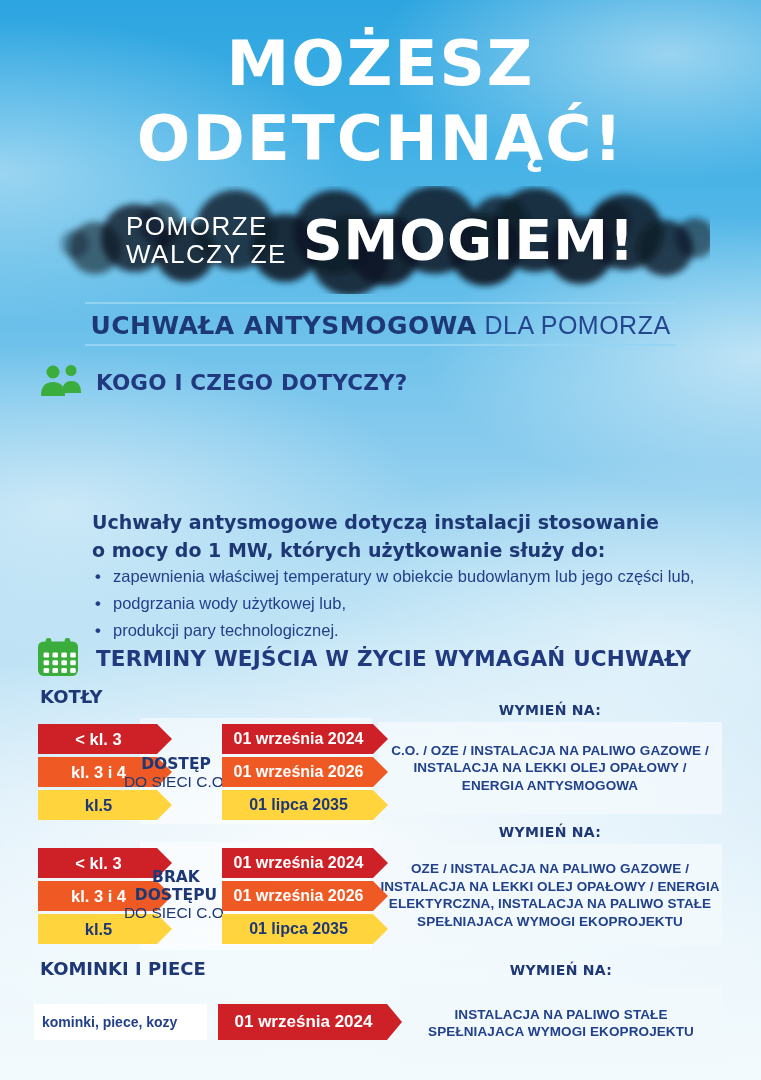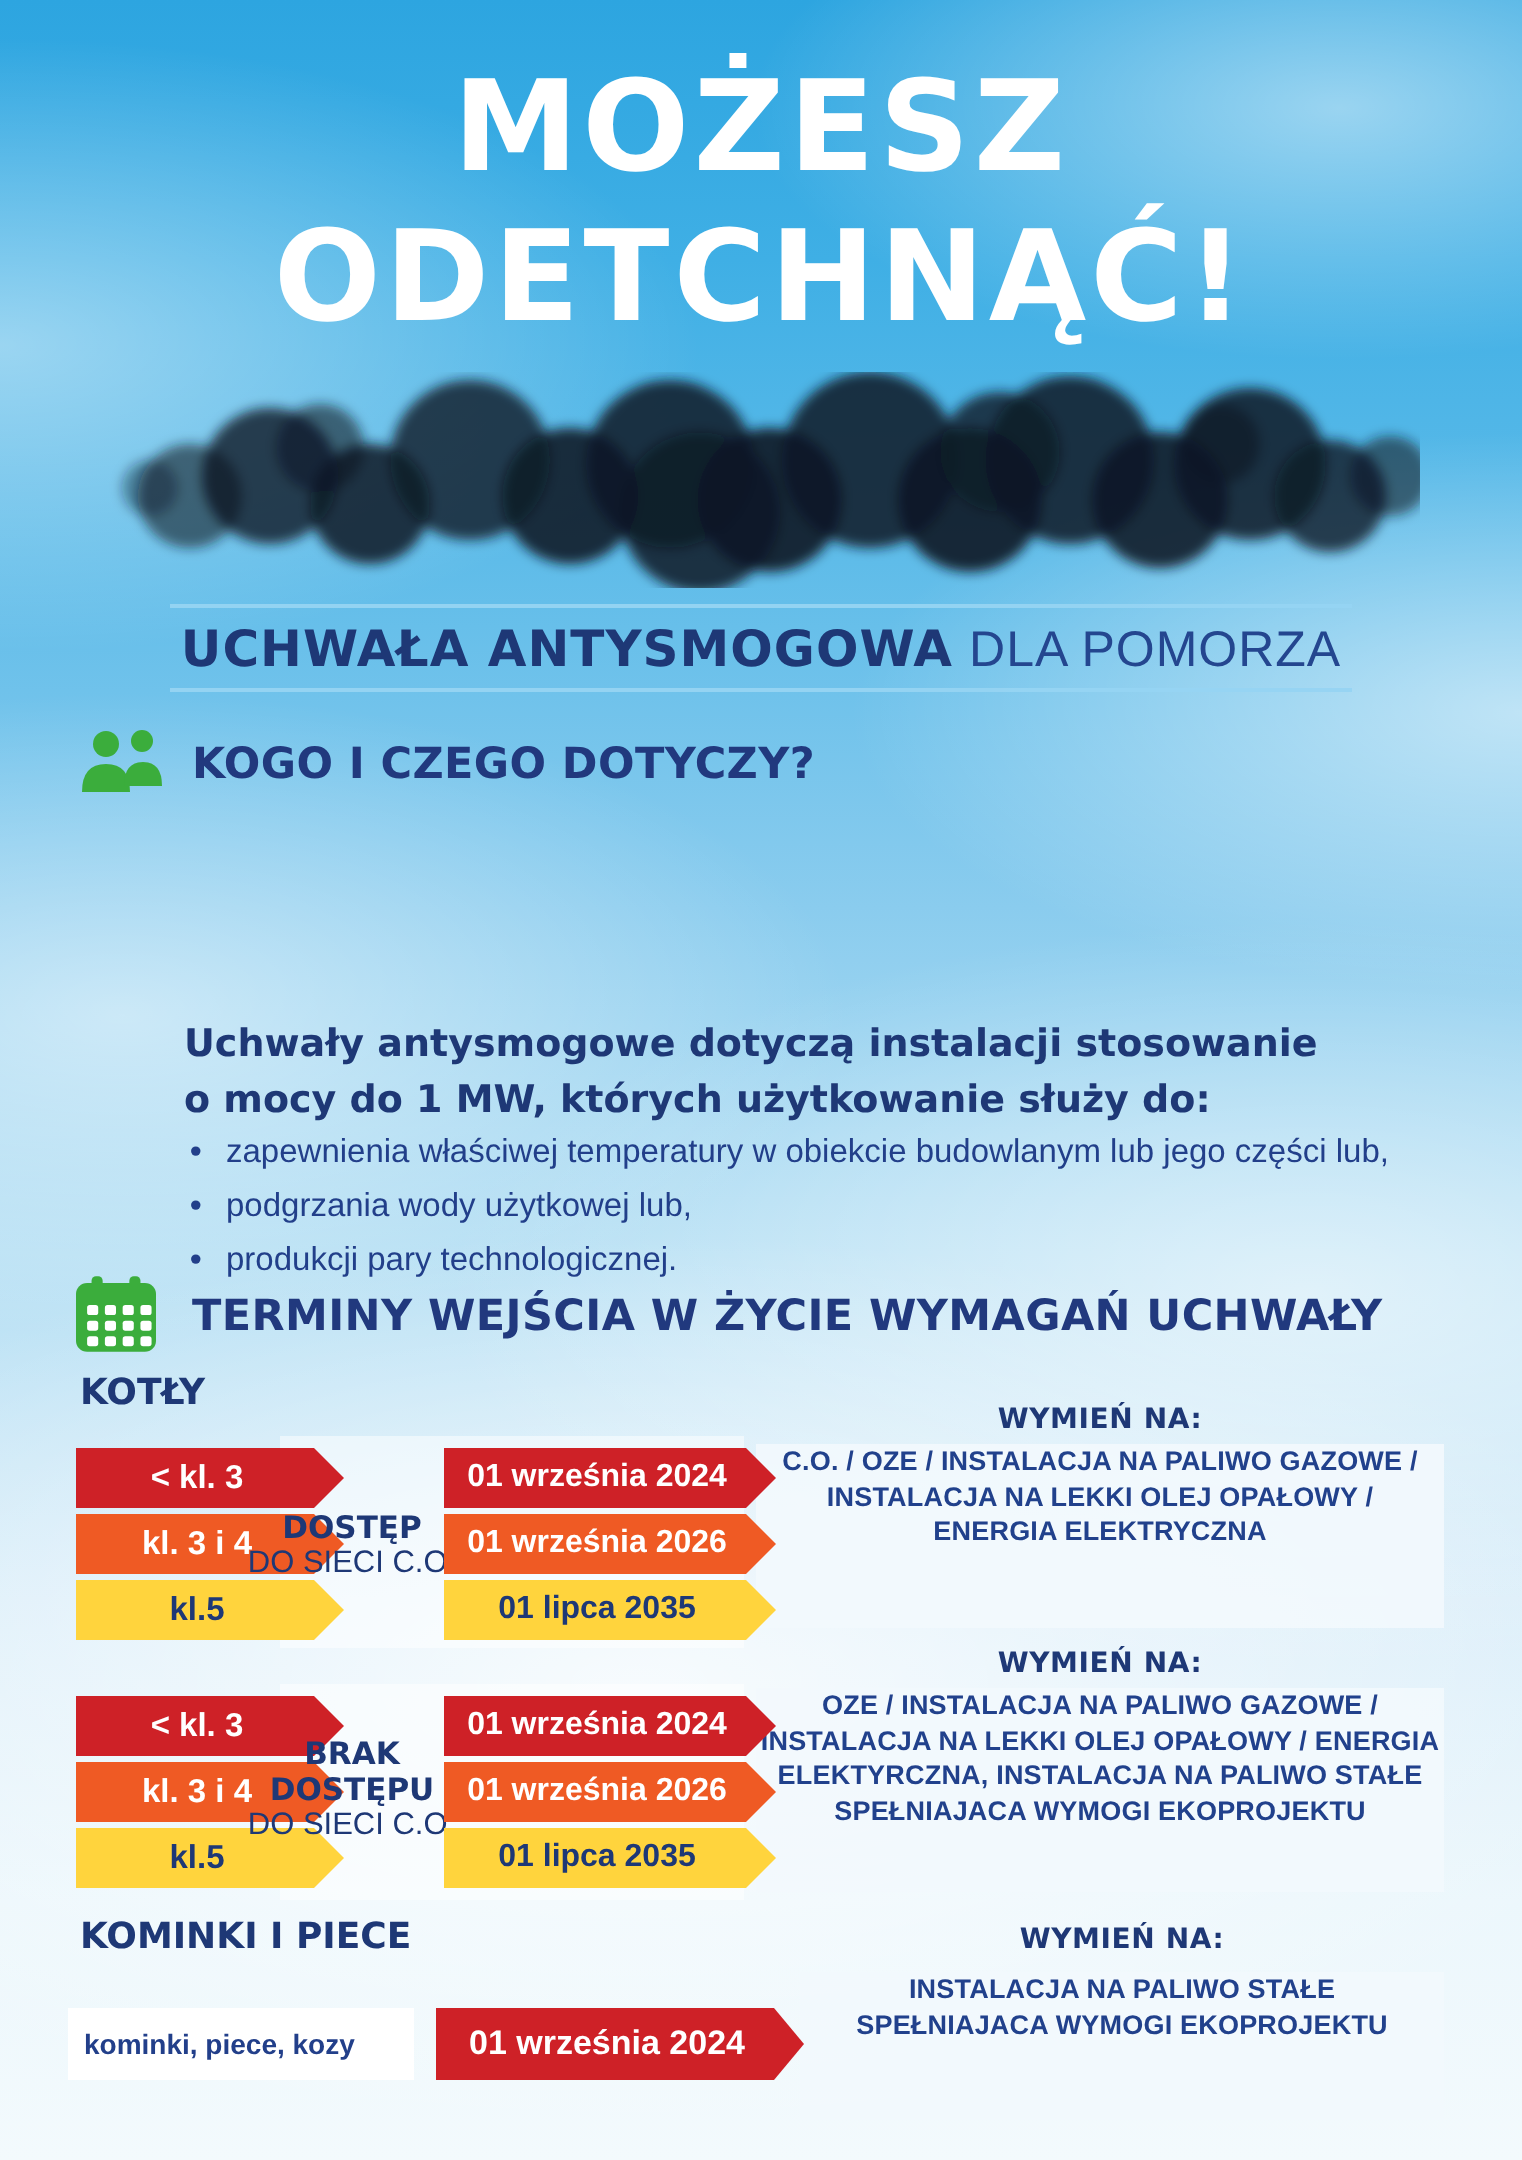--- a/index.html
+++ b/index.html
@@ -34,21 +34,21 @@
   .h-small{position:absolute;font-family:"DejaVu Sans",sans-serif;font-weight:bold;color:#1e3876;font-size:18px;}
   
   .main-bullets{position:absolute;left:130px;top:419px;width:585px;color:#223f8a;font-size:17px;line-height:27.5px;}
   .bullet-item{position:relative;padding-left:18px;}
   .bullet-item::before{content:"\2022";position:absolute;left:0;font-weight:bold;color:#223f8a;}
   .bullet-lead{font-family:"DejaVu Sans",sans-serif;font-weight:bold;font-size:17px;color:#1e3876;}
   .intro{position:absolute;left:92px;top:508px;font-family:"DejaVu Sans",sans-serif;font-weight:bold;color:#1e3876;font-size:19px;line-height:28px;}
   .uses{position:absolute;left:95px;top:563px;width:625px;color:#223f8a;font-size:16.5px;line-height:27px;}
   
   .panel{position:absolute;background:rgba(255,255,255,.5);}
-  .replace-box{position:absolute;background:rgba(242,249,253,.93);display:flex;flex-direction:column;
+  .replace-box{position:absolute;background:rgba(242,249,253,.93);display:flex;flex-direction:column;justify-content:center;
     text-align:center;color:#21418c;font-weight:bold;font-size:13.5px;line-height:17.5px;letter-spacing:.1px;}
   .wymien{position:absolute;text-align:center;color:#1e3876;font-family:"DejaVu Sans",sans-serif;font-weight:bold;font-size:14px;letter-spacing:.3px;}
   .arrow{position:absolute;height:30px;display:flex;align-items:center;justify-content:center;font-weight:bold;font-size:16.5px;
     clip-path:polygon(0 0,calc(100% - 15px) 0,100% 50%,calc(100% - 15px) 100%,0 100%);padding-right:13px;box-sizing:border-box;}
   .cls{left:38px;width:134px;}
   .dt{left:222px;width:166px;font-size:16px;}
   .red{background:#ce2127;color:#ffffff;}
   .orange{background:#ef5a24;color:#ffffff;}
   .yellow{background:#ffd43d;color:#1e3876;}
   .access{position:absolute;left:120px;width:112px;text-align:center;color:#1e3876;font-size:15.5px;line-height:18px;}
@@ -89,20 +89,27 @@
       <circle cx="435" cy="64" r="36" opacity=".9"></circle>
       <circle cx="450" cy="40" r="30" opacity=".8"></circle>
       <circle cx="485" cy="44" r="42" opacity=".85"></circle>
       <circle cx="530" cy="64" r="34" opacity=".88"></circle>
       <circle cx="560" cy="36" r="20" opacity=".6"></circle>
       <circle cx="575" cy="46" r="38" opacity=".85"></circle>
       <circle cx="615" cy="62" r="28" opacity=".8"></circle>
       <circle cx="645" cy="52" r="20" opacity=".6"></circle>
     </g>
   </svg>
+  <div class="smog-text">
+    <div class="smog-small">
+      <div>POMORZE</div>
+      <div>WALCZY ZE</div>
+    </div>
+    <div class="smog-big">SMOGIEM!</div>
+  </div>
 
   <div class="sub-rule" style="top:302px;"></div>
   <div class="subtitle">
     <span class="bold">UCHWAŁA ANTYSMOGOWA</span><span class="light">DLA POMORZA</span>
   </div>
   <div class="sub-rule" style="top:344px;"></div>
 
   <svg class="abs" style="left:38px;top:364px;" width="46" height="34" viewBox="0 0 46 34">
     <g fill="#3bad3c">
       <circle cx="15" cy="8" r="6.5"></circle>
@@ -148,21 +155,21 @@
   </svg>
   <div class="h-section" style="left:96px;top:646px;">TERMINY WEJŚCIA W ŻYCIE WYMAGAŃ UCHWAŁY</div>
 
   <div class="h-small" style="left:40px;top:686px;">KOTŁY</div>
 
   <div class="panel" style="left:140px;top:718px;width:232px;height:106px;"></div>
   <div class="wymien" style="left:378px;top:702px;width:344px;">WYMIEŃ NA:</div>
   <div class="replace-box" style="left:378px;top:722px;width:344px;height:92px;">
     <div>C.O. / OZE / INSTALACJA NA PALIWO GAZOWE /</div>
     <div>INSTALACJA NA LEKKI OLEJ OPAŁOWY /</div>
-    <div>ENERGIA ELEKTRYCZNA</div>
+    <div>ENERGIA ANTYSMOGOWA</div>
   </div>
   <div class="arrow cls red" style="top:724px;">&lt; kl. 3</div>
   <div class="arrow cls orange" style="top:757px;">kl. 3 i 4</div>
   <div class="arrow cls yellow" style="top:790px;">kl.5</div>
   <div class="access" style="top:755px;">
     <div class="b">DOSTĘP</div>
     <div>DO SIECI C.O.</div>
   </div>
   <div class="arrow dt red" style="top:724px;">01 września 2024</div>
   <div class="arrow dt orange" style="top:757px;">01 września 2026</div>

